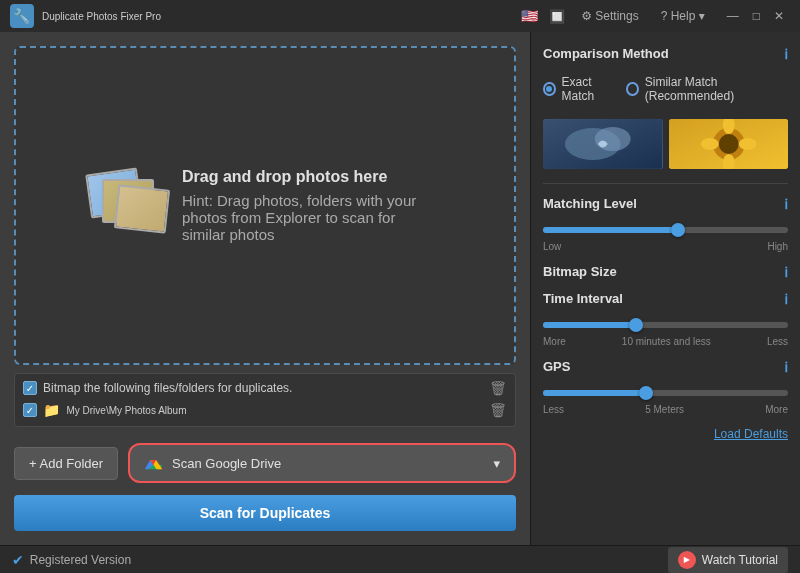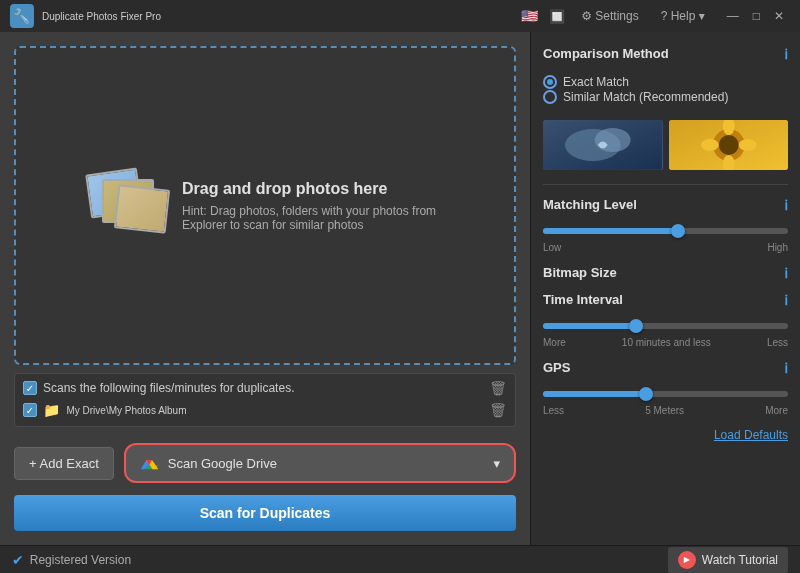--- a/index.html
+++ b/index.html
@@ -119,21 +119,21 @@
       transform: rotate(6deg);
     }
     .drop-zone-text h2 {
       color: #e0e0e0;
       font-size: 16px;
       font-weight: 600;
       margin-bottom: 6px;
     }
     .drop-zone-text p {
       color: #aaa;
-      font-size: 12px;
+      font-size: 15px;
       max-width: 260px;
     }
 
     
     .folders-section {
       background: #333;
       border: 1px solid #4a4a4a;
       border-radius: 4px;
       padding: 6px 8px;
     }
@@ -309,22 +309,22 @@
     }
     .info-icon {
       color: #4a9de0;
       cursor: pointer;
       font-size: 14px;
     }
 
     
     .radio-group {
       display: flex;
-      flex-direction: column;
-      gap: 1px;
+      flex-direction: row;
+      gap: 8px;
       margin: 4px 0;
     }
     .radio-option {
       display: flex;
       align-items: center;
       gap: 6px;
       cursor: pointer;
     }
     .radio-dot {
       width: 14px;
@@ -470,34 +470,34 @@
         <div class="drop-zone-text">
           <h2>Drag and drop photos here</h2>
           <p>Hint: Drag photos, folders with your photos from Explorer to scan for similar photos</p>
         </div>
       </div>
 
       <div class="folders-section">
         <div class="folders-header">
           <div class="folders-header-left">
             <div class="checkbox-sq">✓</div>
-            <span class="folders-label">Scans the following files/minutes for duplicates.</span>
+            <span class="folders-label">Bitmap the following files/folders for duplicates.</span>
           </div>
           <span class="delete-icon">🗑</span>
         </div>
         <div class="folder-item">
           <div class="checkbox-sq">✓</div>
           <span class="folder-icon">📁</span>
           <span class="folder-name">My Drive\My Photos Album</span>
           <span class="delete-icon">🗑</span>
         </div>
       </div>
 
       <div class="bottom-bar">
-        <button class="add-folder-btn">+ Add Exact</button>
+        <button class="add-folder-btn">+ Add Folder</button>
         <button class="google-drive-btn">
           <div class="google-drive-inner">
             <svg class="gdrive-icon" viewBox="0 0 24 24">
               <path d="M4.5 19.5L7.5 14.5H22L19 19.5H4.5Z" fill="#1fa463"></path>
               <path d="M1 19.5L7.5 8.5L11 14.5L4.5 19.5Z" fill="#4285f4" transform="translate(0,0)"></path>
               <path d="M2 19.5L8.5 8.5H15.5L9 19.5Z" fill="#fbbc04" opacity="0"></path>
               <path d="M7.5 8.5L14.5 8.5L22 19.5H15L7.5 8.5Z" fill="#fbbc04"></path>
               <path d="M7.5 8.5L14.5 8.5L11 14.5L7.5 8.5Z" fill="#ea4335"></path>
             </svg>
             <span>Scan Google Drive</span>

